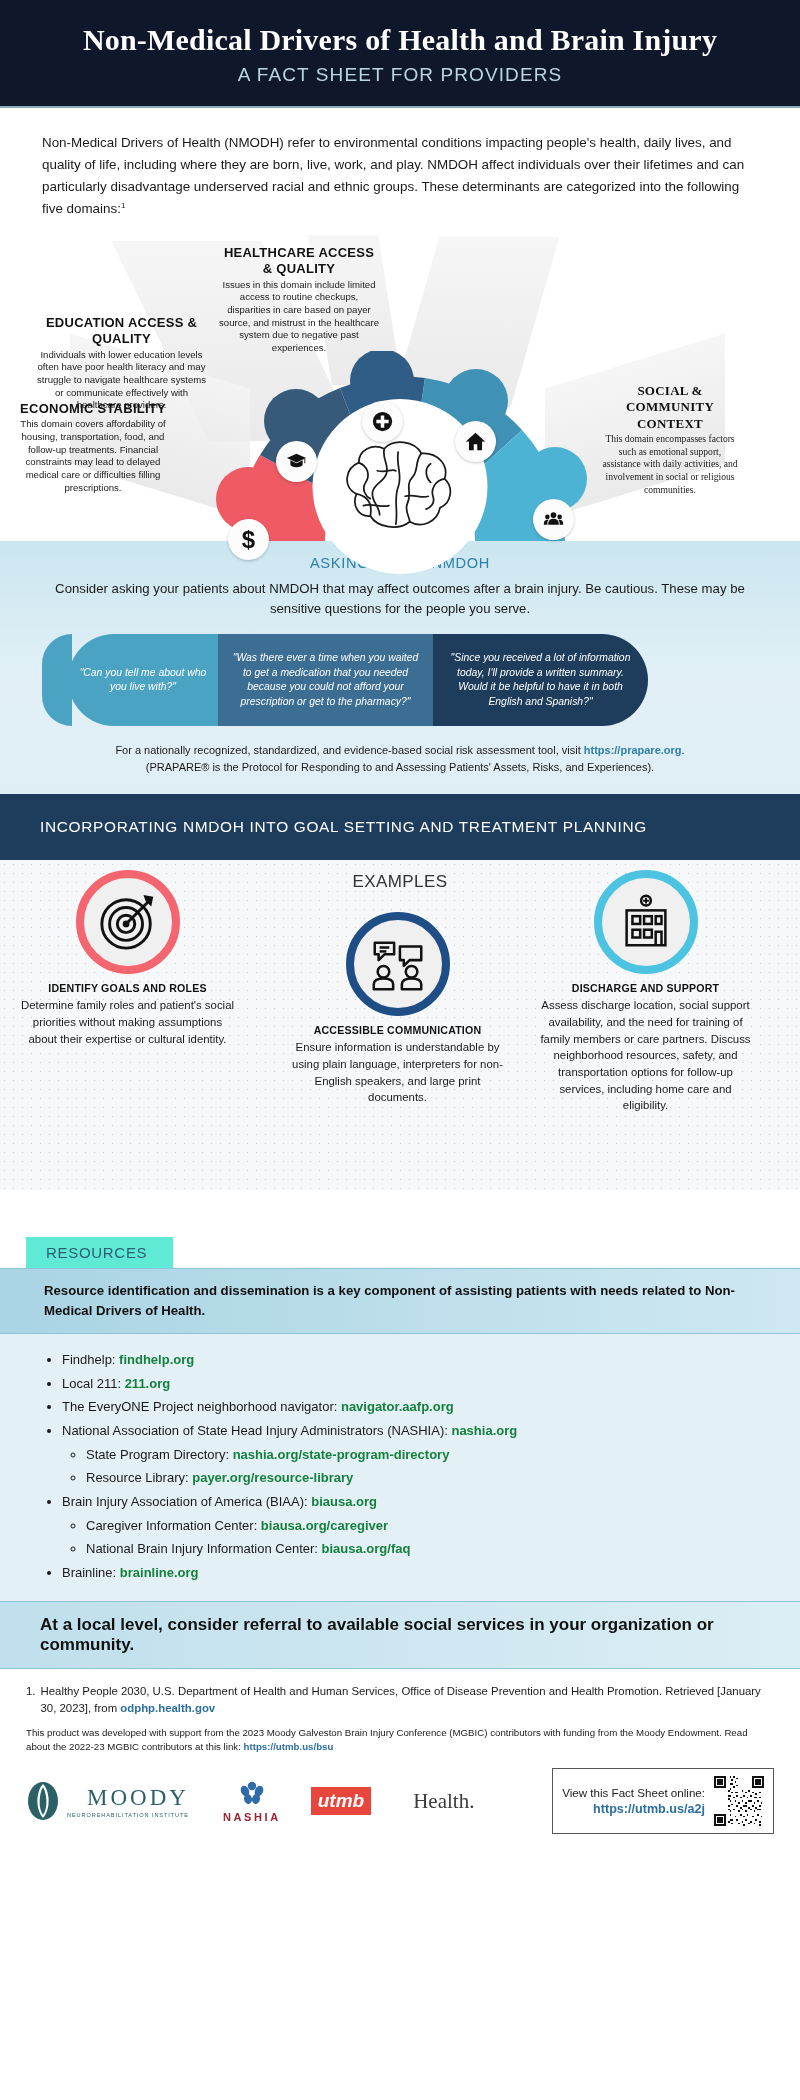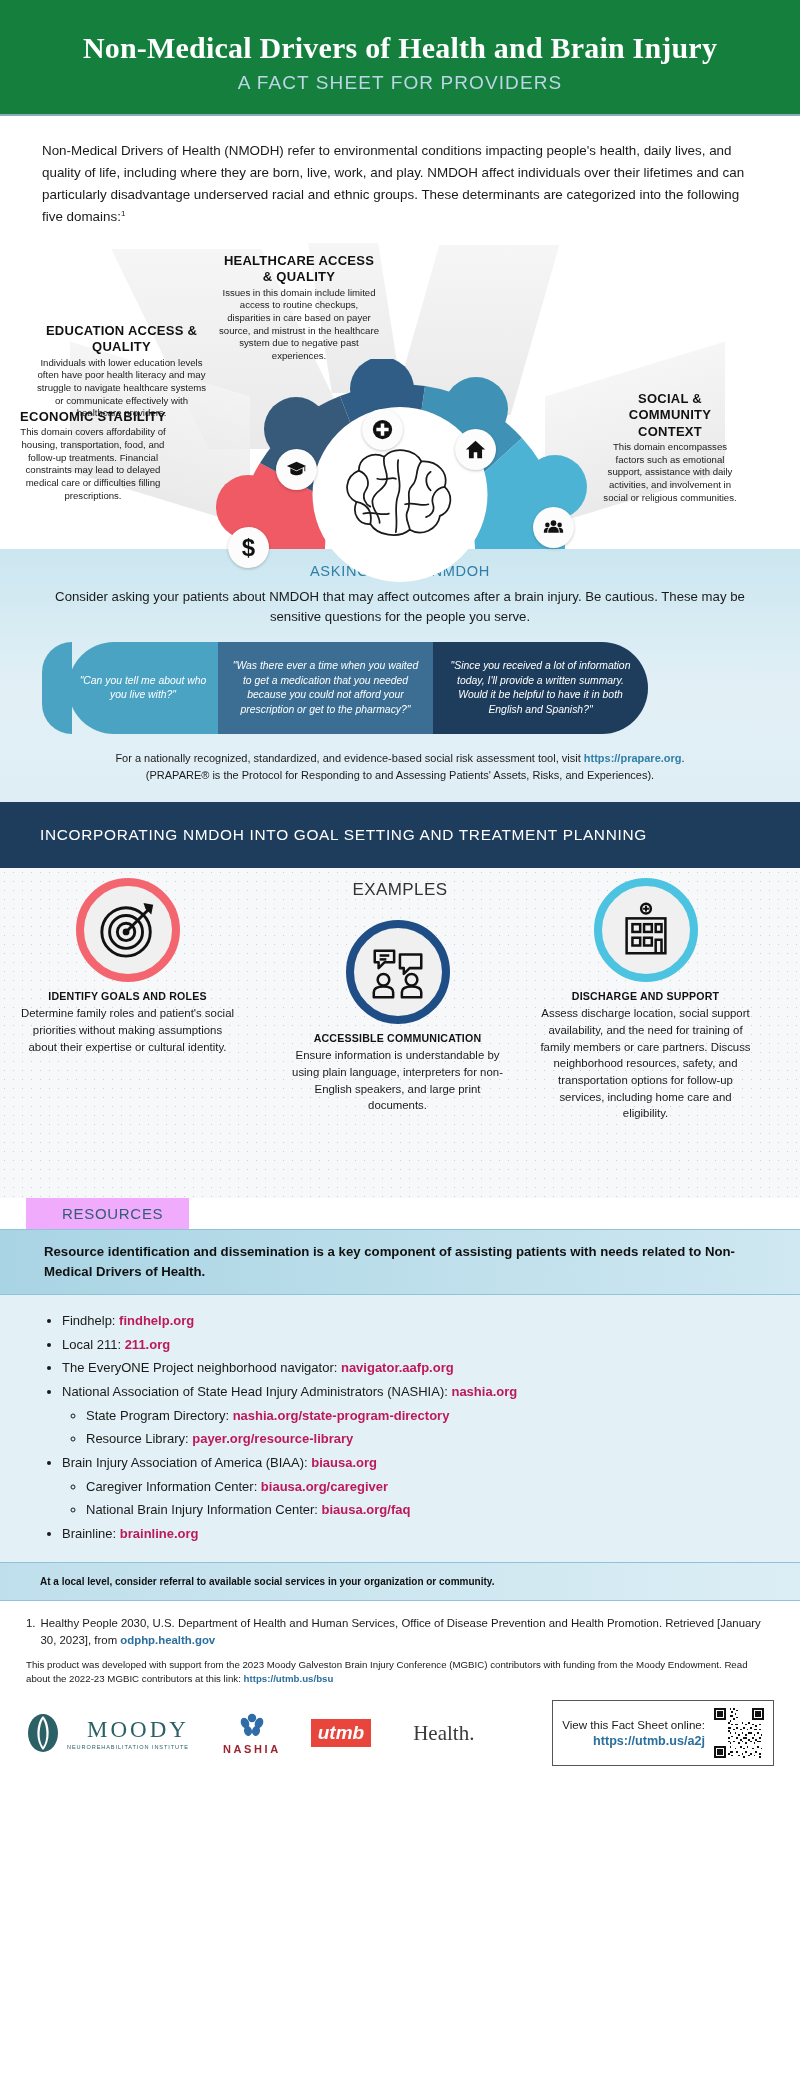--- a/index.html
+++ b/index.html
@@ -7,22 +7,22 @@
     width: 800px; height: 2100px;
     font-family: "Liberation Sans", sans-serif;
     background: #ffffff;
     color: #1a1a1a;
     overflow: hidden;
     position: relative;
   }
 
   
   .header {
-    background: #15803d;
-    padding: 30px 20px 20px;
+    background: #0f172a;
+    padding: 22px 20px 20px;
     text-align: center;
     border-bottom: 2px solid #8fa9bd;
   }
   .header h1 {
     font-family: "Liberation Serif", serif;
     font-size: 30px;
     font-weight: bold;
     color: #ffffff;
     letter-spacing: .2px;
     line-height: 1.18;
@@ -158,39 +158,39 @@
     display: flex; align-items: center; justify-content: center;
   }
   .ex-circle svg { width: 62px; height: 62px; }
   .ex-title {
     font-size: 10.6px; font-weight: bold; letter-spacing: .2px; margin-bottom: 3px; color: #111;
   }
   .ex-body { font-size: 11.4px; line-height: 1.46; color: #1a1a1a; }
 
   
   .res-tab {
-    display: inline-block; background: #f0abfc;
+    display: inline-block; background: #5eead4;
     color: #2f5d74; font-size: 15px; letter-spacing: .7px;
-    padding: 7px 26px 7px 36px; margin-left: 26px;
+    padding: 7px 26px 7px 20px; margin-left: 26px; margin-top: 47px;
   }
   .res-head {
     background: linear-gradient(to right, #a9d4e4, #cfe8f1);
     border-top: 1px solid #8fc3d8; border-bottom: 1px solid #8fc3d8;
     padding: 12px 44px; font-size: 13.2px; font-weight: bold; line-height: 1.5;
     color: #111;
   }
   .res-body { background: #e3f1f7; padding: 14px 40px 16px; }
   .res-body ul { list-style: disc; margin-left: 22px; }
   .res-body ul ul { list-style: circle; margin-left: 24px; }
   .res-body li { font-size: 13px; line-height: 1.82; color: #1a1a1a; }
-  .res-body li b { color: #be185d; }
+  .res-body li b { color: #15803d; }
   .res-foot {
     background: linear-gradient(to right, #bfdfec, #dceef5);
     border-top: 1px solid #8fc3d8; border-bottom: 1px solid #8fc3d8;
-    padding: 13px 40px; font-size: 10px; font-weight: bold; color: #111;
+    padding: 13px 40px; font-size: 17px; font-weight: bold; color: #111;
   }
 
   
   .footer { padding: 14px 26px 0 26px; background: #fff; }
   .cite { display: flex; font-size: 11.4px; line-height: 1.5; color: #1a1a1a; }
   .cite .num { margin-right: 5px; }
   .cite b { color: #2a6f9e; }
   .disclaimer {
     font-size: 9.7px; line-height: 1.46; color: #1a1a1a; margin-top: 9px;
   }
@@ -248,21 +248,21 @@
     <div class="dt-title">HEALTHCARE ACCESS &amp; QUALITY</div>
     <div class="dt-body">Issues in this domain include limited access to routine checkups, disparities in care based on payer source, and mistrust in the healthcare system due to negative past experiences.</div>
   </div>
 
 
   <div class="domain-txt" style="left:8px;top:170px;width:170px;">
     <div class="dt-title">ECONOMIC STABILITY</div>
     <div class="dt-body">This domain covers affordability of housing, transportation, food, and follow-up treatments. Financial constraints may lead to delayed medical care or difficulties filling prescriptions.</div>
   </div>
 
-  <div class="domain-txt" style="left:600px;top:152px;width:140px;">
+  <div class="domain-txt" style="left:600px;top:152px;width:140px;font-family:Liberation Serif, serif;">
     <div class="dt-title">SOCIAL &amp; COMMUNITY CONTEXT</div>
     <div class="dt-body">This domain encompasses factors such as emotional support, assistance with daily activities, and involvement in social or religious communities.</div>
   </div>
 
   <div class="arc-area">
     <svg width="410" height="190" viewBox="0 0 410 190">
 
       <g transform="translate(205,190)">
 
         <path d="M -165 0 A 165 165 0 0 1 -140 -86 L -62 -44 A 75 75 0 0 0 -75 0 Z" fill="#ef5a64"></path>

